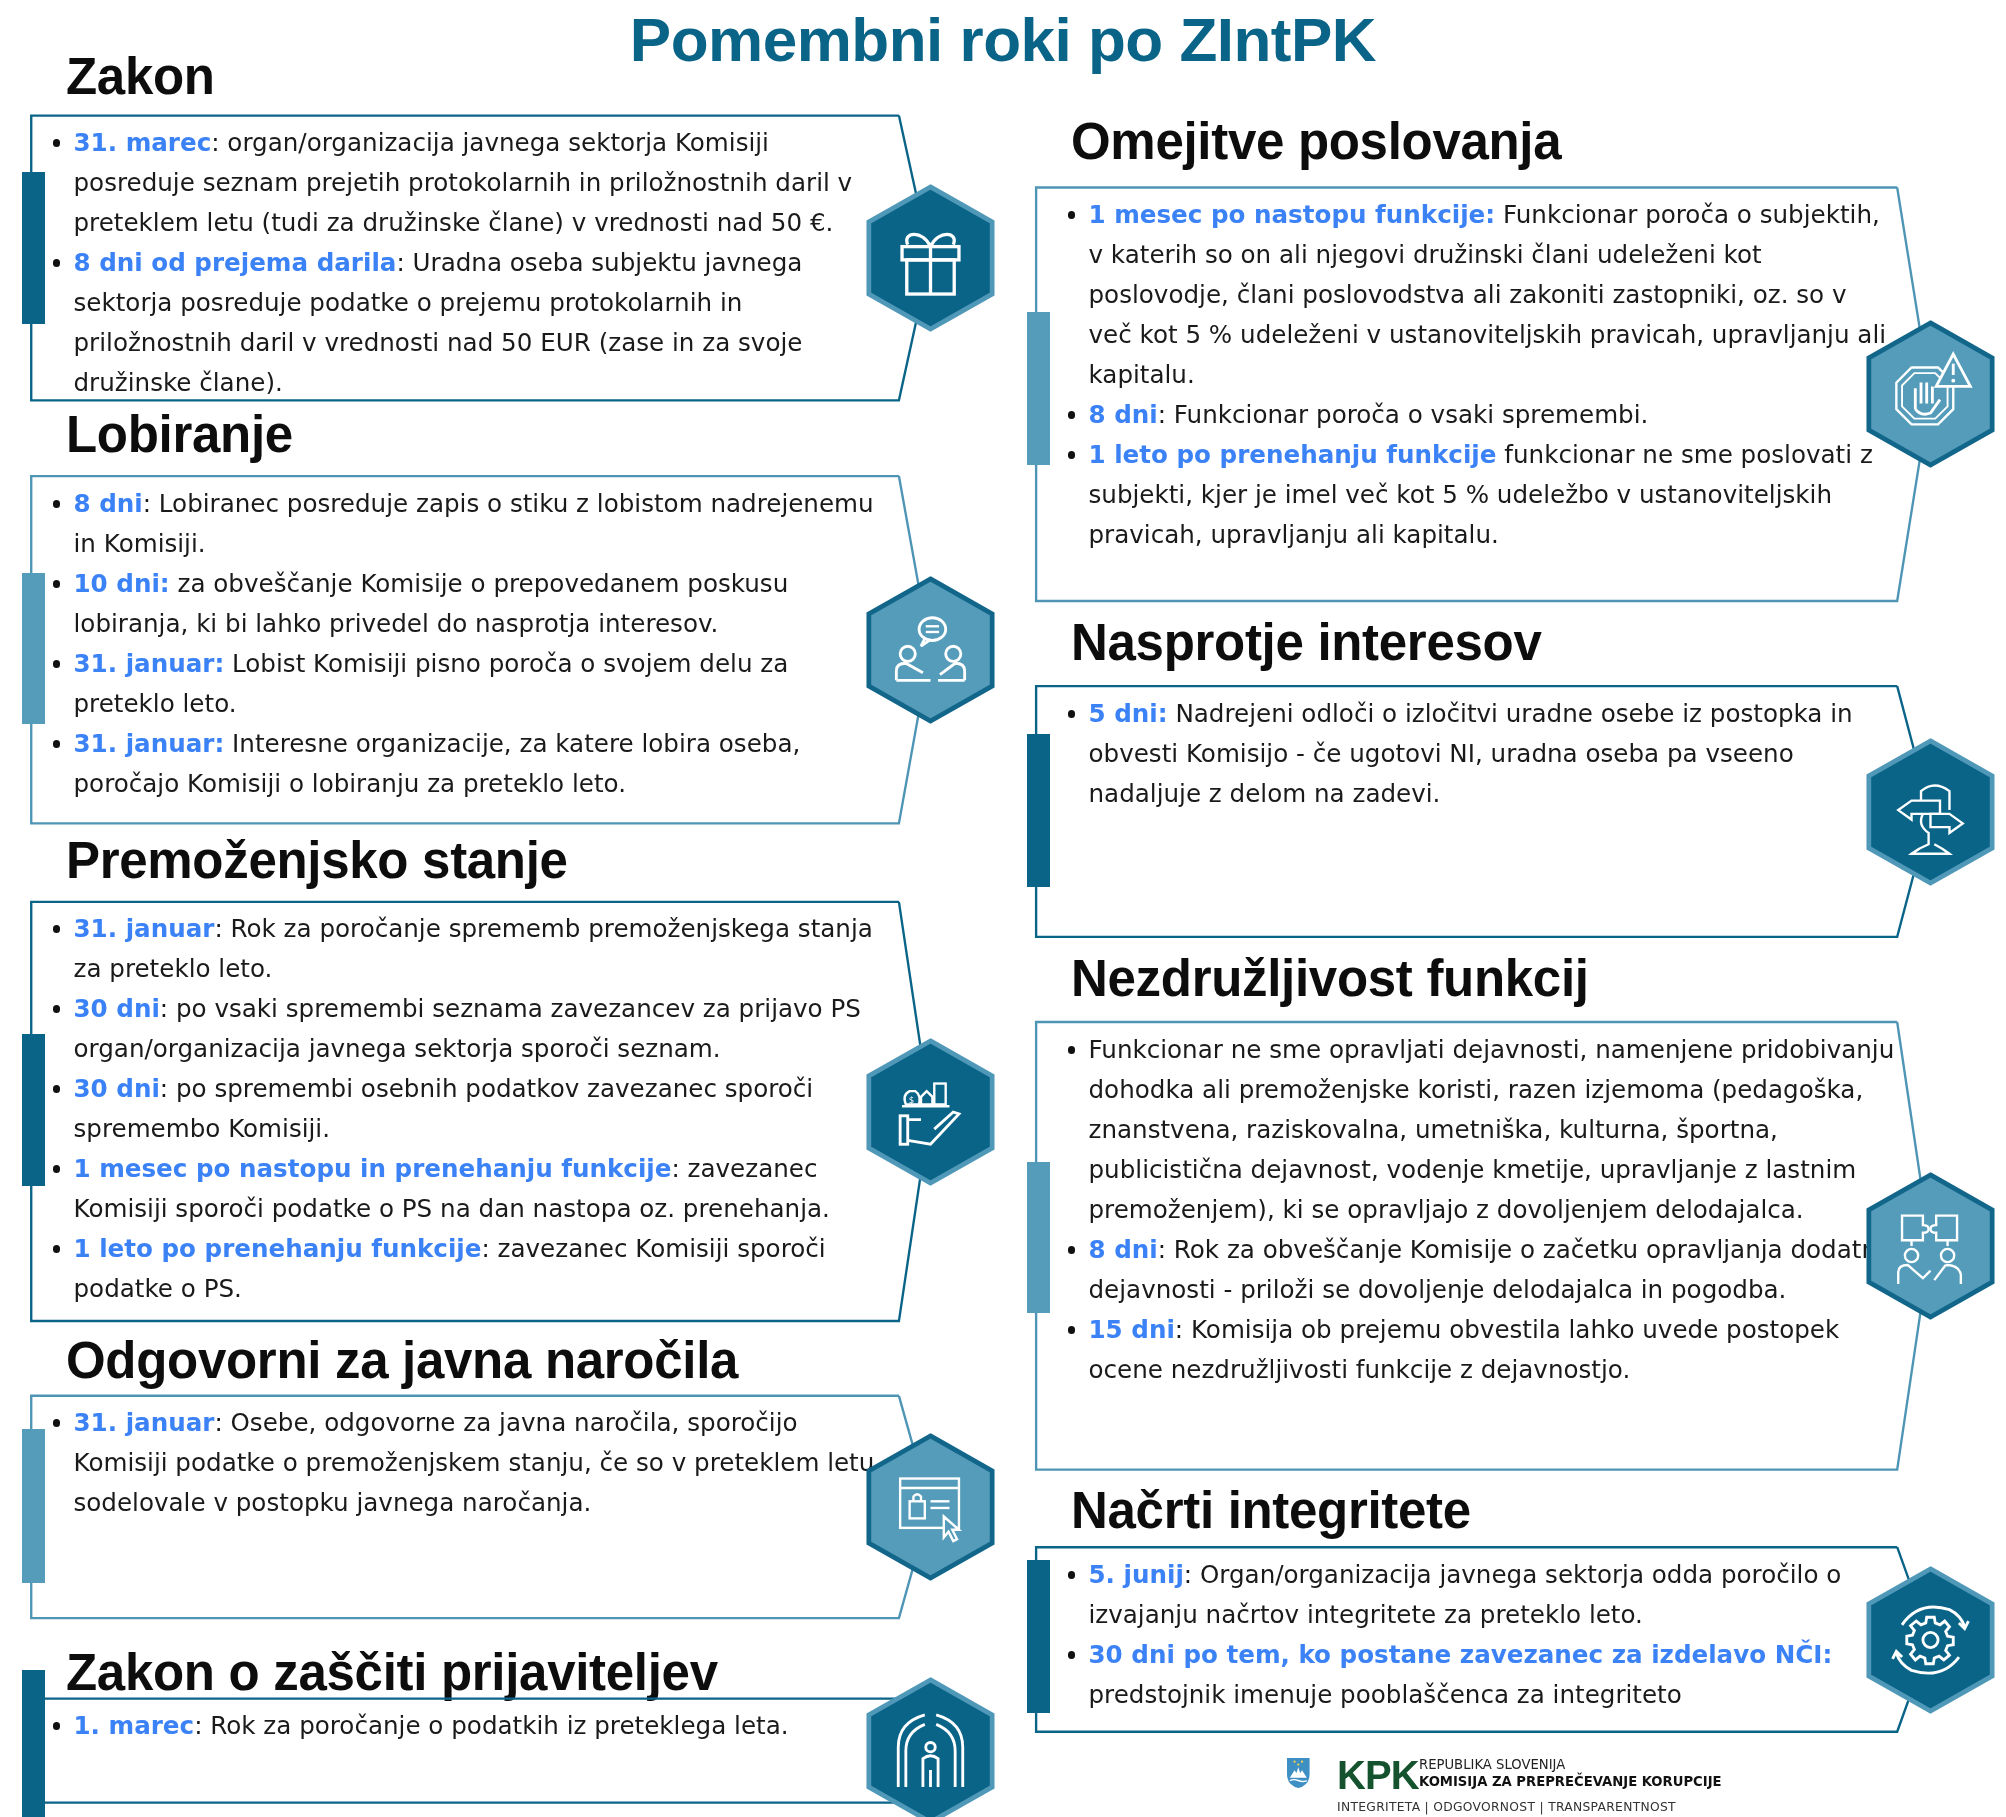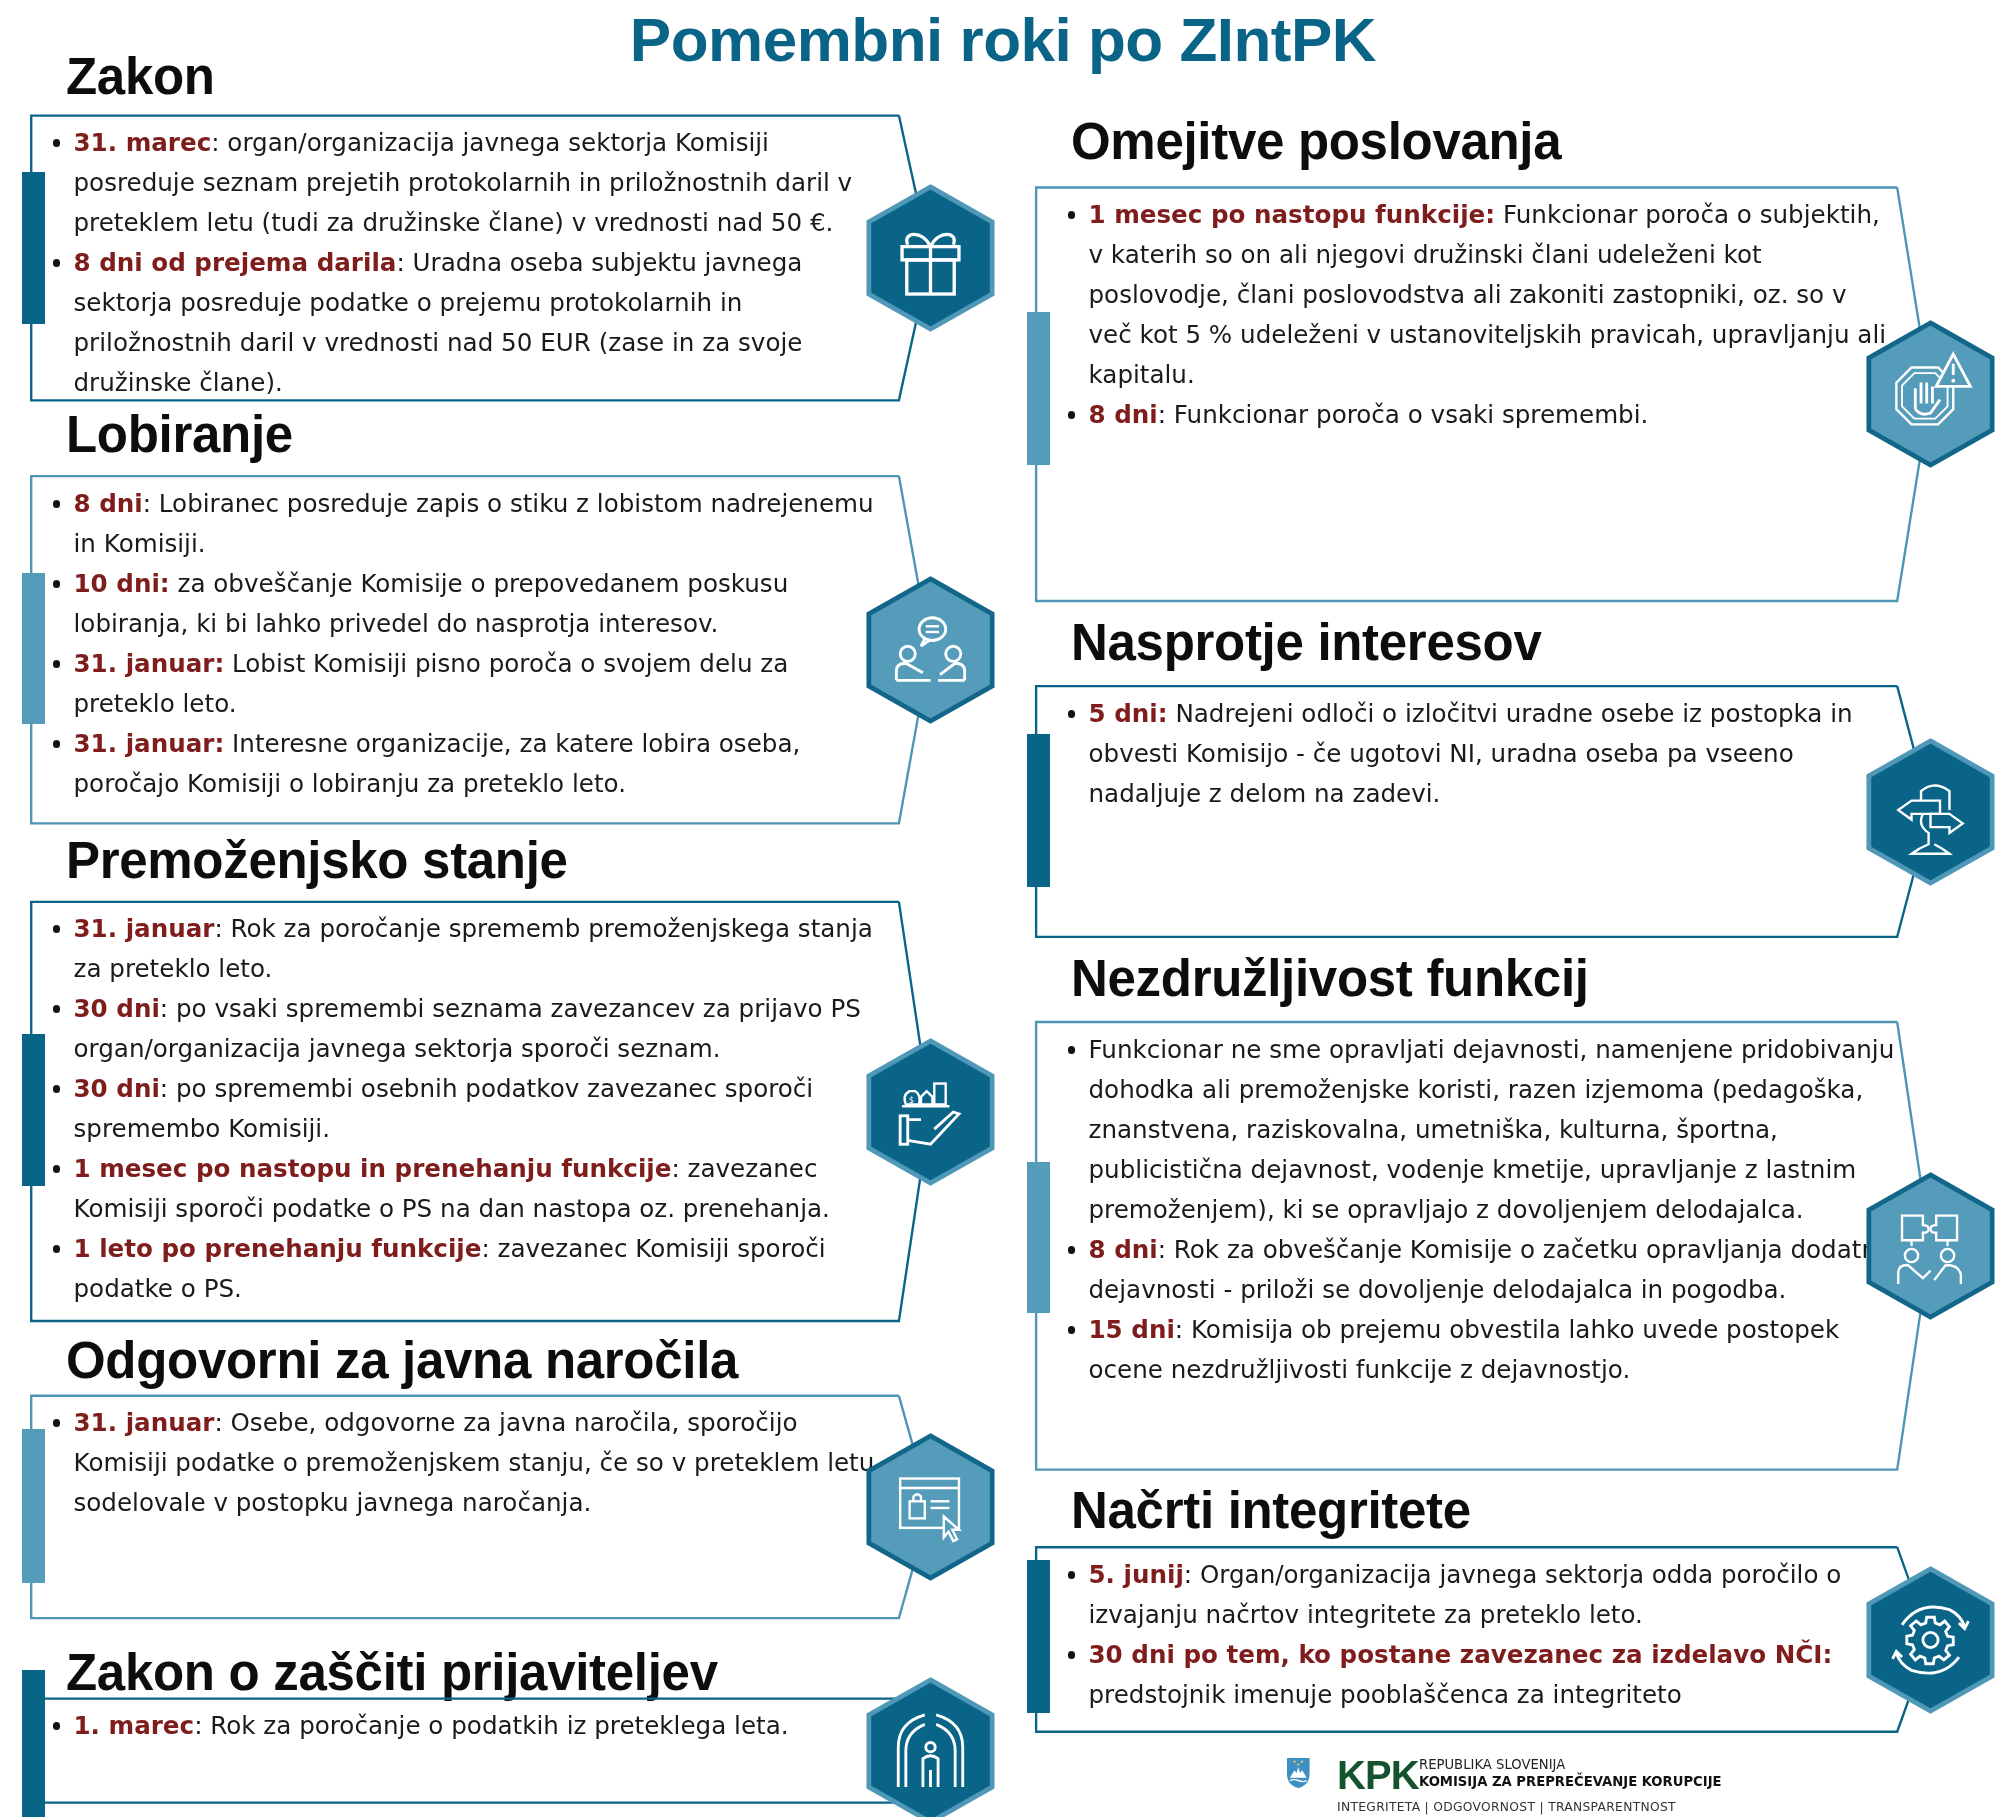--- a/index.html
+++ b/index.html
@@ -23,21 +23,21 @@
 
   .items { position: absolute; list-style: none; }
   .items li {
     position: relative; padding-left: 26.5px;
     font-family: "DejaVu Sans", sans-serif; font-size: 24.6px; line-height: 40px; color: #1a1a1a;
   }
   .items li::before {
     content: ""; position: absolute; left: 5.7px; top: 16px; width: 7.6px; height: 7.6px;
     border-radius: 50%; background: #111;
   }
-  .items li b { font-weight: bold; color: #7f1d1d; }
+  .items li b { font-weight: bold; color: #3b82f6; }
 
   .hex { position: absolute; width: 129px; height: 148px; }
   .hex svg { width: 100%; height: 100%; overflow: visible; }
 
   .logo { position: absolute; left: 1282px; top: 1751px; width: 435px; height: 66px; }
   .logo .crest { position: absolute; left: 3.8px; top: 5.7px; width: 24.6px; height: 32px; }
   .logo .kpk { position: absolute; left: 55px; top: 1.9px; font-family: "Liberation Sans", sans-serif; font-weight: bold; font-size: 40px; letter-spacing: -0.9px; color: #14532d; }
   .logo .rep { position: absolute; left: 137px; top: 5.7px; font-family: "DejaVu Sans", sans-serif; font-size: 13.2px; color: #222; white-space: nowrap; }
   .logo .kom { position: absolute; left: 137px; top: 23px; font-family: "DejaVu Sans", sans-serif; font-weight: bold; font-size: 13.2px; color: #111; white-space: nowrap; }
   .logo .motto { position: absolute; left: 55px; top: 49px; font-family: "DejaVu Sans", sans-serif; font-size: 12.3px; color: #333; white-space: nowrap; letter-spacing: 0.3px; }
@@ -163,20 +163,21 @@
     </div>
     <div class="section">
       <h2 style="left: 1071px; top: 112px;">Omejitve poslovanja</h2>
       <svg class="frame" width="2006" height="1817" style="position: absolute; left: 0px; top: 0px;" viewBox="0 0 2120 1920">
         <polyline points="2005,198 1095,198 1095,635 2005,635 2040,416.5 2005,198" fill="none" stroke="#4e95b5" stroke-width="2.5" stroke-linejoin="miter"></polyline>
       </svg>
       <div class="accent light" style="left: 1027px; top: 312px; height: 153px;"></div>
       <ul class="items" style="left: 1062px; top: 195px; width: 833px;">
         <li><b>1 mesec po nastopu funkcije:</b><span> Funkcionar poroča o subjektih, v katerih so on ali njegovi družinski člani udeleženi kot poslovodje, člani poslovodstva ali zakoniti zastopniki, oz. so v več kot 5 % udeleženi v ustanoviteljskih pravicah, upravljanju ali kapitalu.</span></li>
         <li><b>8 dni</b><span>: Funkcionar poroča o vsaki spremembi.</span></li>
+        <li><b>1 leto po prenehanju funkcije</b><span> funkcionar ne sme poslovati z subjekti, kjer je imel več kot 5 % udeležbo v ustanoviteljskih pravicah, upravljanju ali kapitalu.</span></li>
       </ul>
       <div class="hex" style="left: 1866px; top: 320px;"><svg viewBox="0 0 136 156">
           <polygon points="68,3 133,40 133,116 68,153 3,116 3,40" fill="#559cba" stroke="#11668a" stroke-width="5"></polygon>
           <g transform="translate(68,78)">
             <polygon points="-20,-28 8,-28 24,-12 24,16 8,32 -20,32 -36,16 -36,-12" fill="none" stroke="#fff" stroke-width="2.5"></polygon>
             <polygon points="-17,-22 5,-22 18,-9 18,13 5,26 -17,26 -30,13 -30,-9" fill="none" stroke="#fff" stroke-width="2"></polygon>
             <path d="M-16 16 V-6 M-10 10 V-12 M-4 10 V-12 M2 10 V-8 M-16 16 Q-10 24 0 20 L10 6" fill="none" stroke="#fff" stroke-width="3"></path>
             <polygon points="24,-42 42,-8 6,-8" fill="#559cba" stroke="#fff" stroke-width="3"></polygon>
             <line x1="24" y1="-32" x2="24" y2="-20" stroke="#fff" stroke-width="3"></line>
             <circle cx="24" cy="-14" r="2" fill="#fff"></circle>

